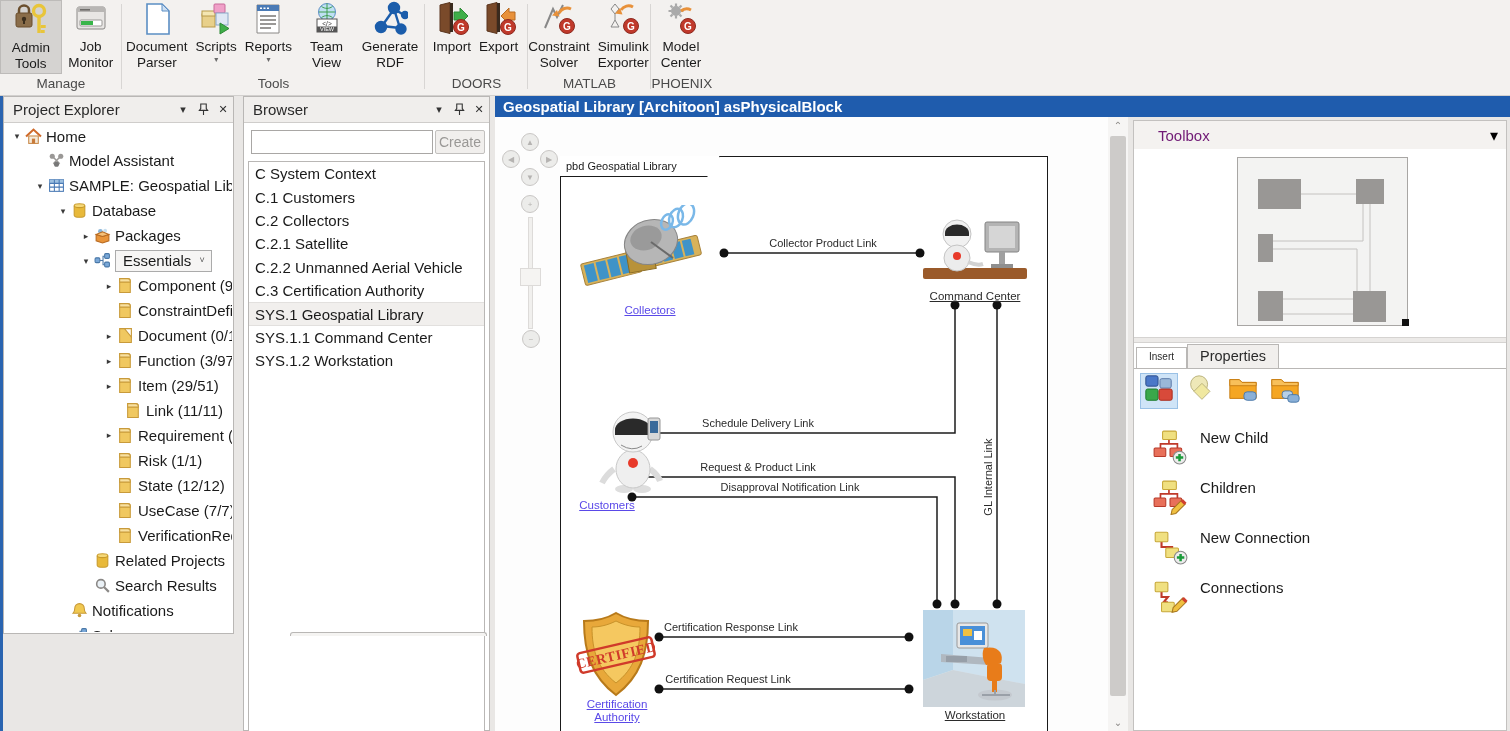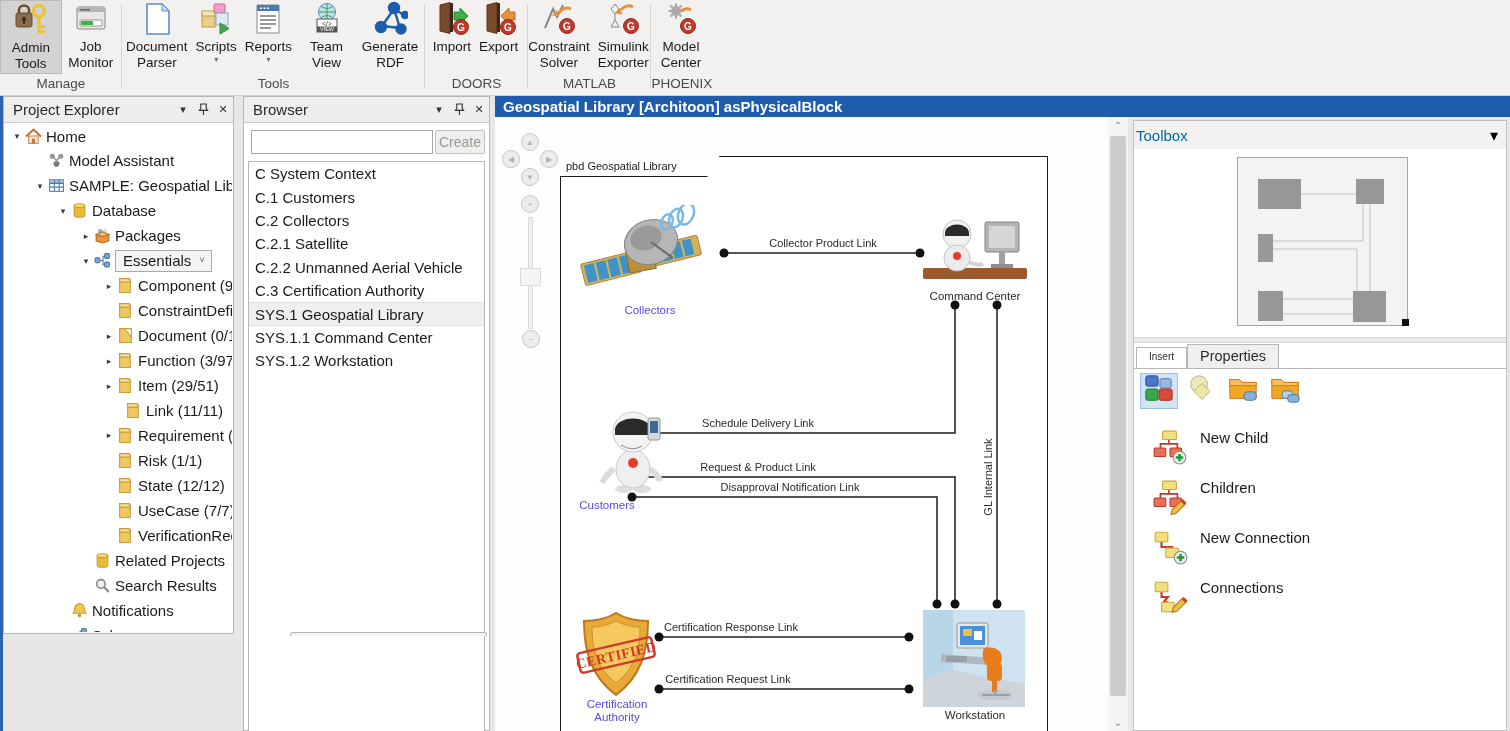--- a/index.html
+++ b/index.html
@@ -53,32 +53,32 @@
   #canvas { position:absolute; left:495px; top:117px; width:613px; height:614px; background:#fdfdfd; overflow:hidden; }
   .navc { position:absolute; width:18px; height:18px; border-radius:50%; background:#ececea; border:1px solid #c9c7c5; color:#b5b3b1; font-size:8px; display:flex; align-items:center; justify-content:center; cursor:pointer; }
   #nav-slider-track { position:absolute; left:33px; top:100px; width:5px; height:112px; background:#f1f0ee; border:1px solid #dddbd9; }
   #nav-slider-thumb { position:absolute; left:25px; top:151px; width:21px; height:18px; background:#f5f4f2; border:1px solid #dddbd9; cursor:pointer; }
 
   #frame { position:absolute; left:65px; top:39px; width:488px; height:600px; border:1.5px solid #1a1a1a; background:#fff; }
   #frame-tab { position:absolute; left:-1px; top:-1px; height:21px; width:160px; border:1.5px solid #1a1a1a; border-left:none; border-top:none; background:#fff; clip-path:polygon(0 0, 100% 0, 92% 100%, 0 100%); font-size:11px; line-height:20px; padding-left:6px; color:#1a1a1a; }
   #diagram-svg { position:absolute; left:0; top:0; }
   .dlabel { position:absolute; font-size:11px; color:#2a2a2a; white-space:nowrap; transform:translate(-50%,-100%); }
   .dlabel.vert { transform:translate(-50%,-50%) rotate(-90deg); }
-  .nlabel { position:absolute; font-size:11.5px; text-align:center; transform:translate(-50%,0); line-height:13px; }
+  .nlabel { position:absolute; font-size:11.5px; text-align:center; transform:translate(-50%,0); line-height:13px;text-decoration:underline; }
   .dnode { position:absolute; }
 
   
   #canvas-vsb { position:absolute; left:1108px; top:117px; width:20px; height:614px; background:#f6f5f4; }
   #canvas-vsb .sb-arrow { position:absolute; left:0; width:20px; height:17px; color:#8a8886; font-size:10px; text-align:center; line-height:17px; cursor:pointer; }
   #canvas-vsb .sb-thumb { position:absolute; left:2px; top:19px; width:16px; height:560px; background:#cdcbc9; border-radius:2px; cursor:pointer; }
 
   
   #right-panel { position:absolute; left:1133px; top:120px; width:374px; height:611px; background:#fff; border:1px solid #c3c1bf; }
   #toolbox-head { position:absolute; left:0; top:0; right:0; height:28px; background:#f4f2f0; display:flex; align-items:center; }
-  #toolbox-head .ptitle { font-size:15px; color:#0369a1; margin-left:2px; flex:1; }
+  #toolbox-head .ptitle { font-size:15px; color:#701a75; margin-left:24px; flex:1; }
   #minimap { position:absolute; left:103px; top:36px; }
   #mini-handle { position:absolute; left:268px; top:198px; width:7px; height:7px; background:#111; cursor:nwse-resize; }
   #rp-sep { position:absolute; left:0; right:0; top:216px; height:6px; background:#eceae8; border-top:1px solid #d5d3d1; border-bottom:1px solid #d5d3d1; }
   .tabs { position:absolute; left:2px; top:222px; height:25px; display:flex; align-items:flex-end; }
   .tab { font-size:14.5px; padding:3px 12px 4px 12px; border:1px solid #b9b7b5; border-bottom:none; background:#f1efed; color:#2a2a2a; cursor:pointer; }
   .tab.active { background:#fff; position:relative; font-size:10px; padding-bottom:6px; }
   #tab-underline { position:absolute; left:0; right:0; top:247px; height:1px; background:#b9b7b5; }
   .itool-row { position:absolute; left:6px; top:252px; display:flex; gap:4px; }
   .itool { width:38px; height:36px; display:flex; align-items:center; justify-content:center; border:1px solid transparent; cursor:pointer; }
   .itool.selected { background:#cfe4f7; border:1px solid #9ac1e6; }

